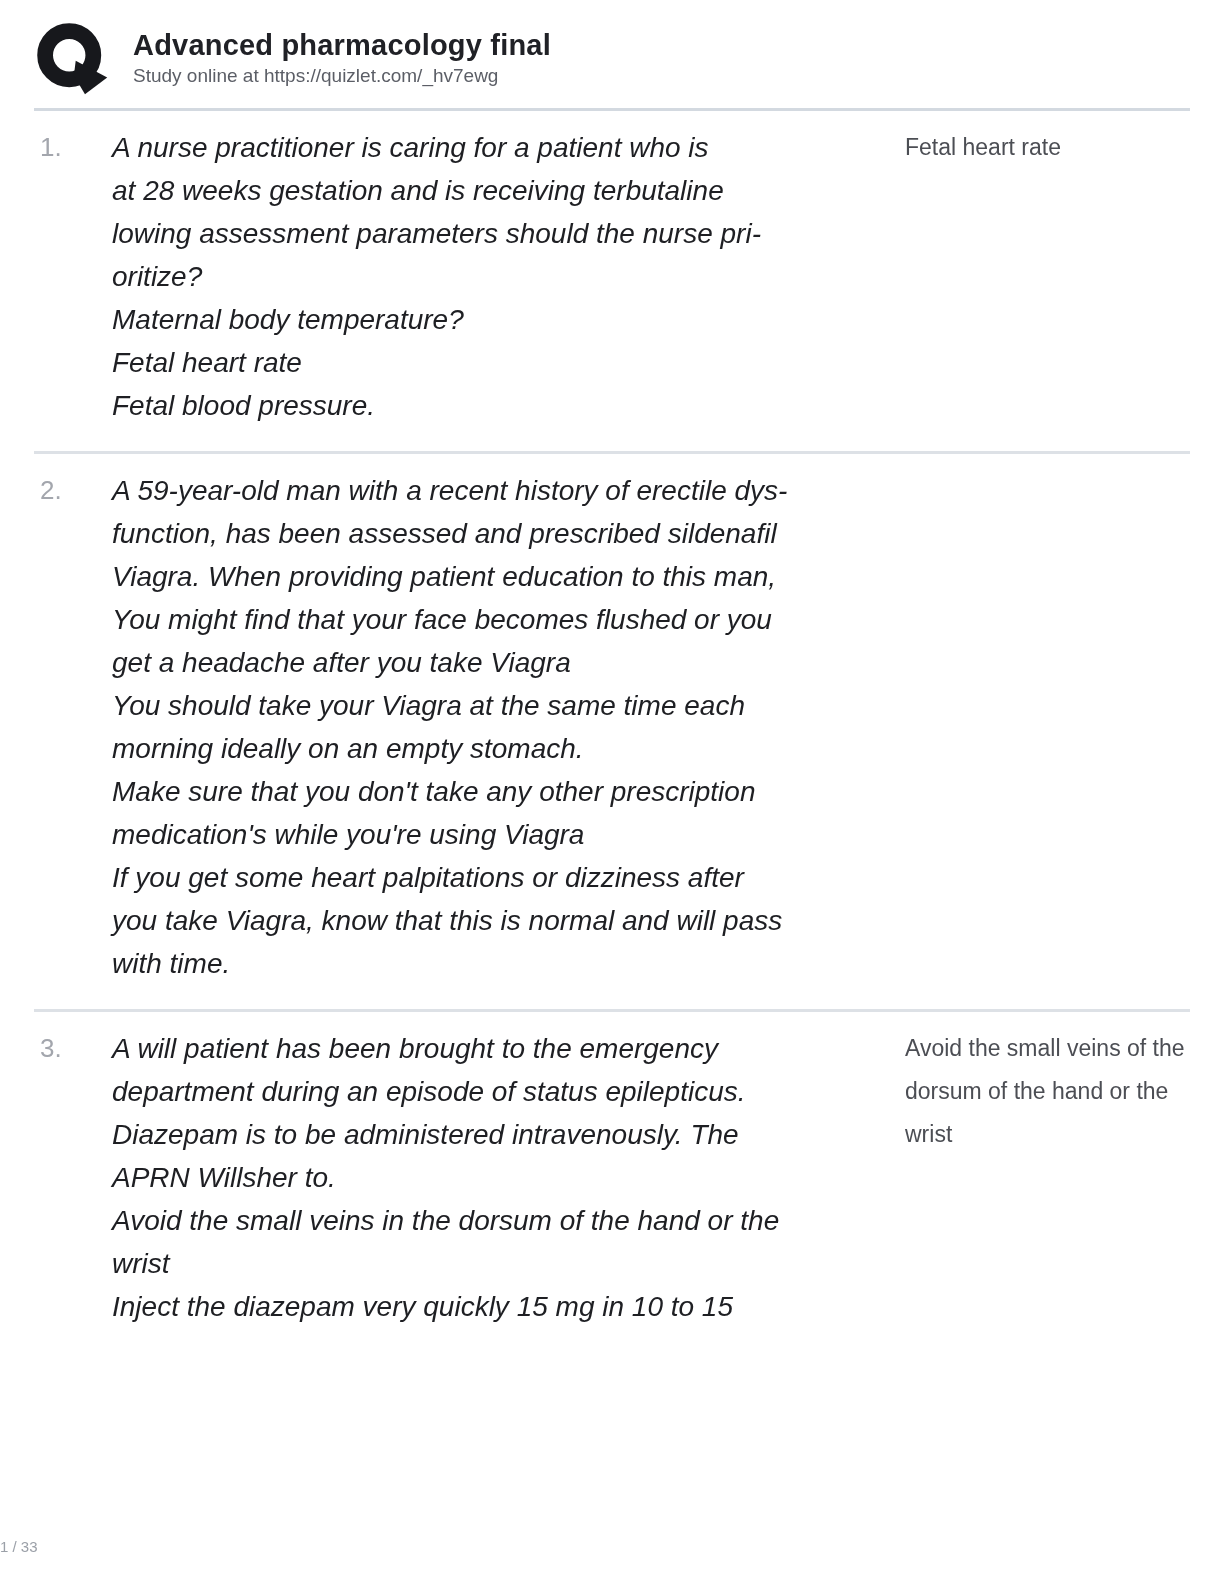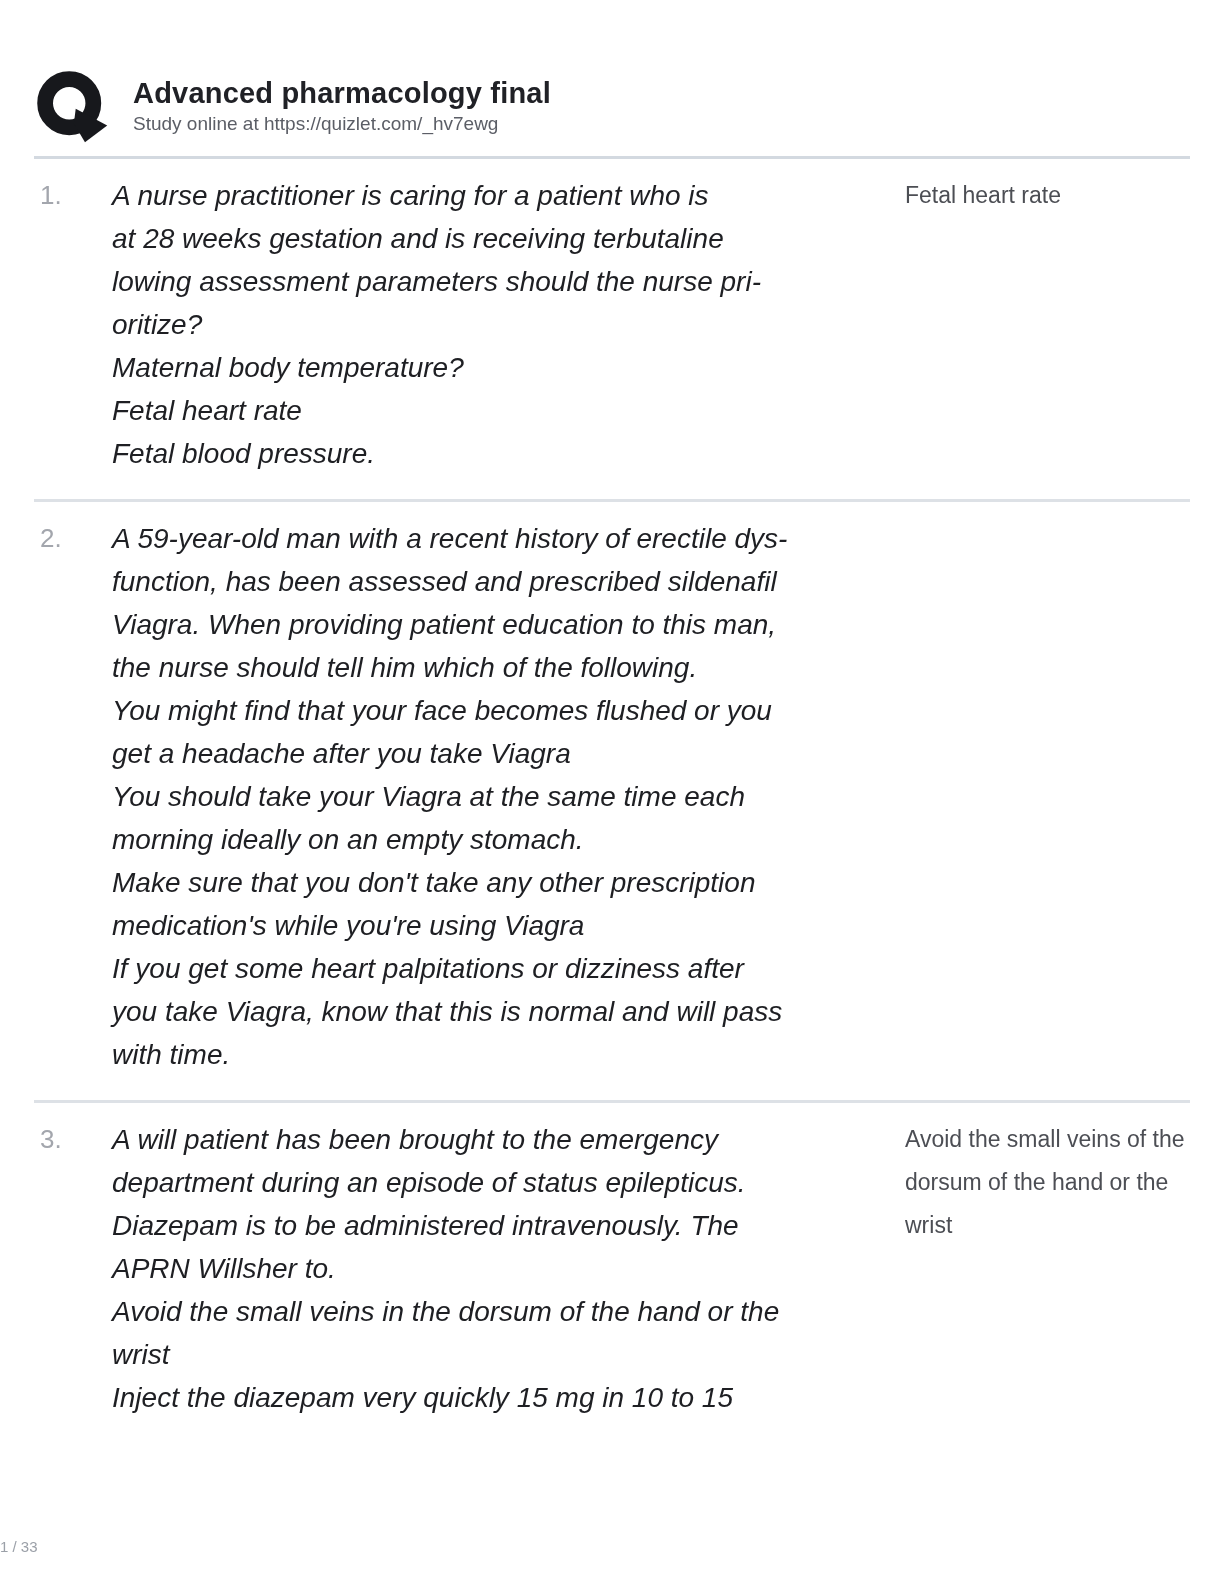--- a/index.html
+++ b/index.html
@@ -12,22 +12,21 @@
     width: 1224px;
     height: 1584px;
     background: #ffffff;
     font-family: "Liberation Sans", sans-serif;
     overflow: hidden;
   }
   
   header {
     display: flex;
     align-items: center;
-    padding: 44px 54px 10px 33px;
-    margin-top: 24px;
+    padding: 20px 54px 10px 33px;
   }
   .logo-wrap {
     width: 78px;
     height: 76px;
     flex: 0 0 auto;
     margin-right: 22px;
   }
   .header-text { display: flex; flex-direction: column; }
   .title {
     font-size: 29px;
@@ -135,21 +134,20 @@
   </section>
 
   <section class="qa-row">
     <div class="row-divider"></div>
     <div class="row-grid">
       <div class="qnum">2.</div>
       <div class="qtext">
             <div class="line">A 59-year-old man with a recent history of erectile dys-</div>
             <div class="line">function, has been assessed and prescribed sildenafil</div>
             <div class="line">Viagra. When providing patient education to this man,</div>
-            <div class="line">the nurse should tell him which of the following.</div>
             <div class="line">You might find that your face becomes flushed or you</div>
             <div class="line">get a headache after you take Viagra</div>
             <div class="line">You should take your Viagra at the same time each</div>
             <div class="line">morning ideally on an empty stomach.</div>
             <div class="line">Make sure that you don't take any other prescription</div>
             <div class="line">medication's while you're using Viagra</div>
             <div class="line">If you get some heart palpitations or dizziness after</div>
             <div class="line">you take Viagra, know that this is normal and will pass</div>
             <div class="line">with time.</div>
           </div>

